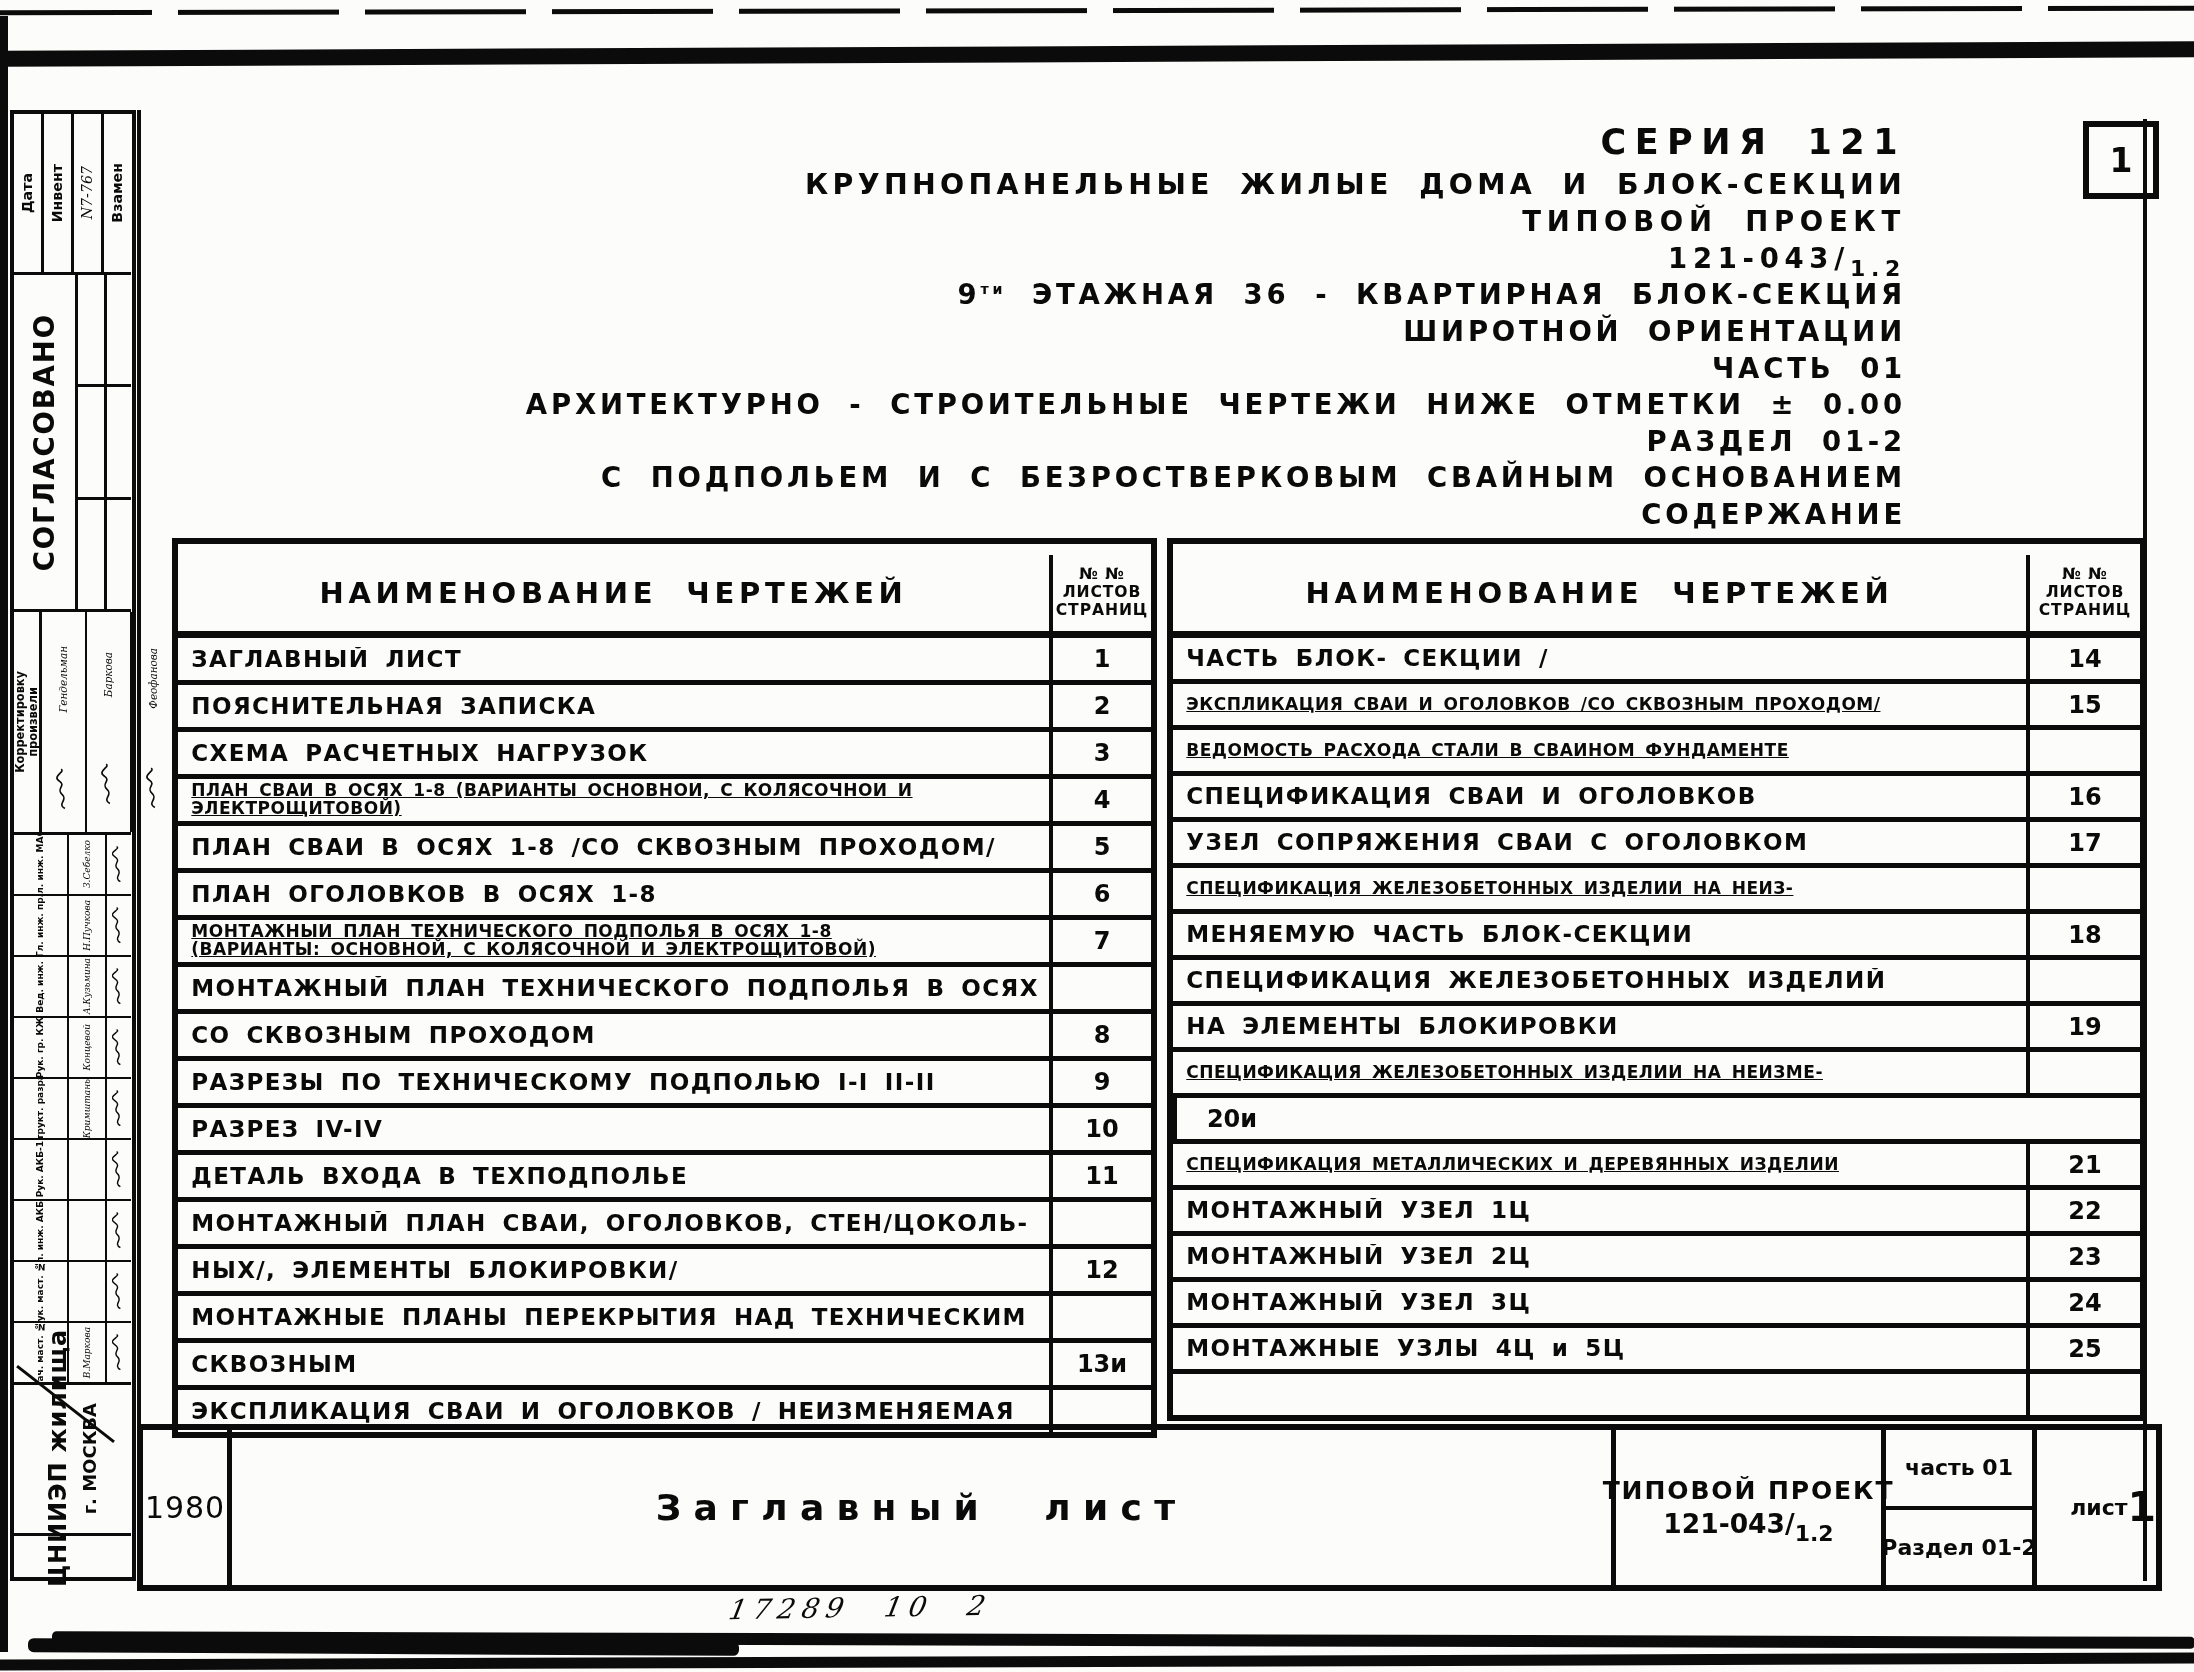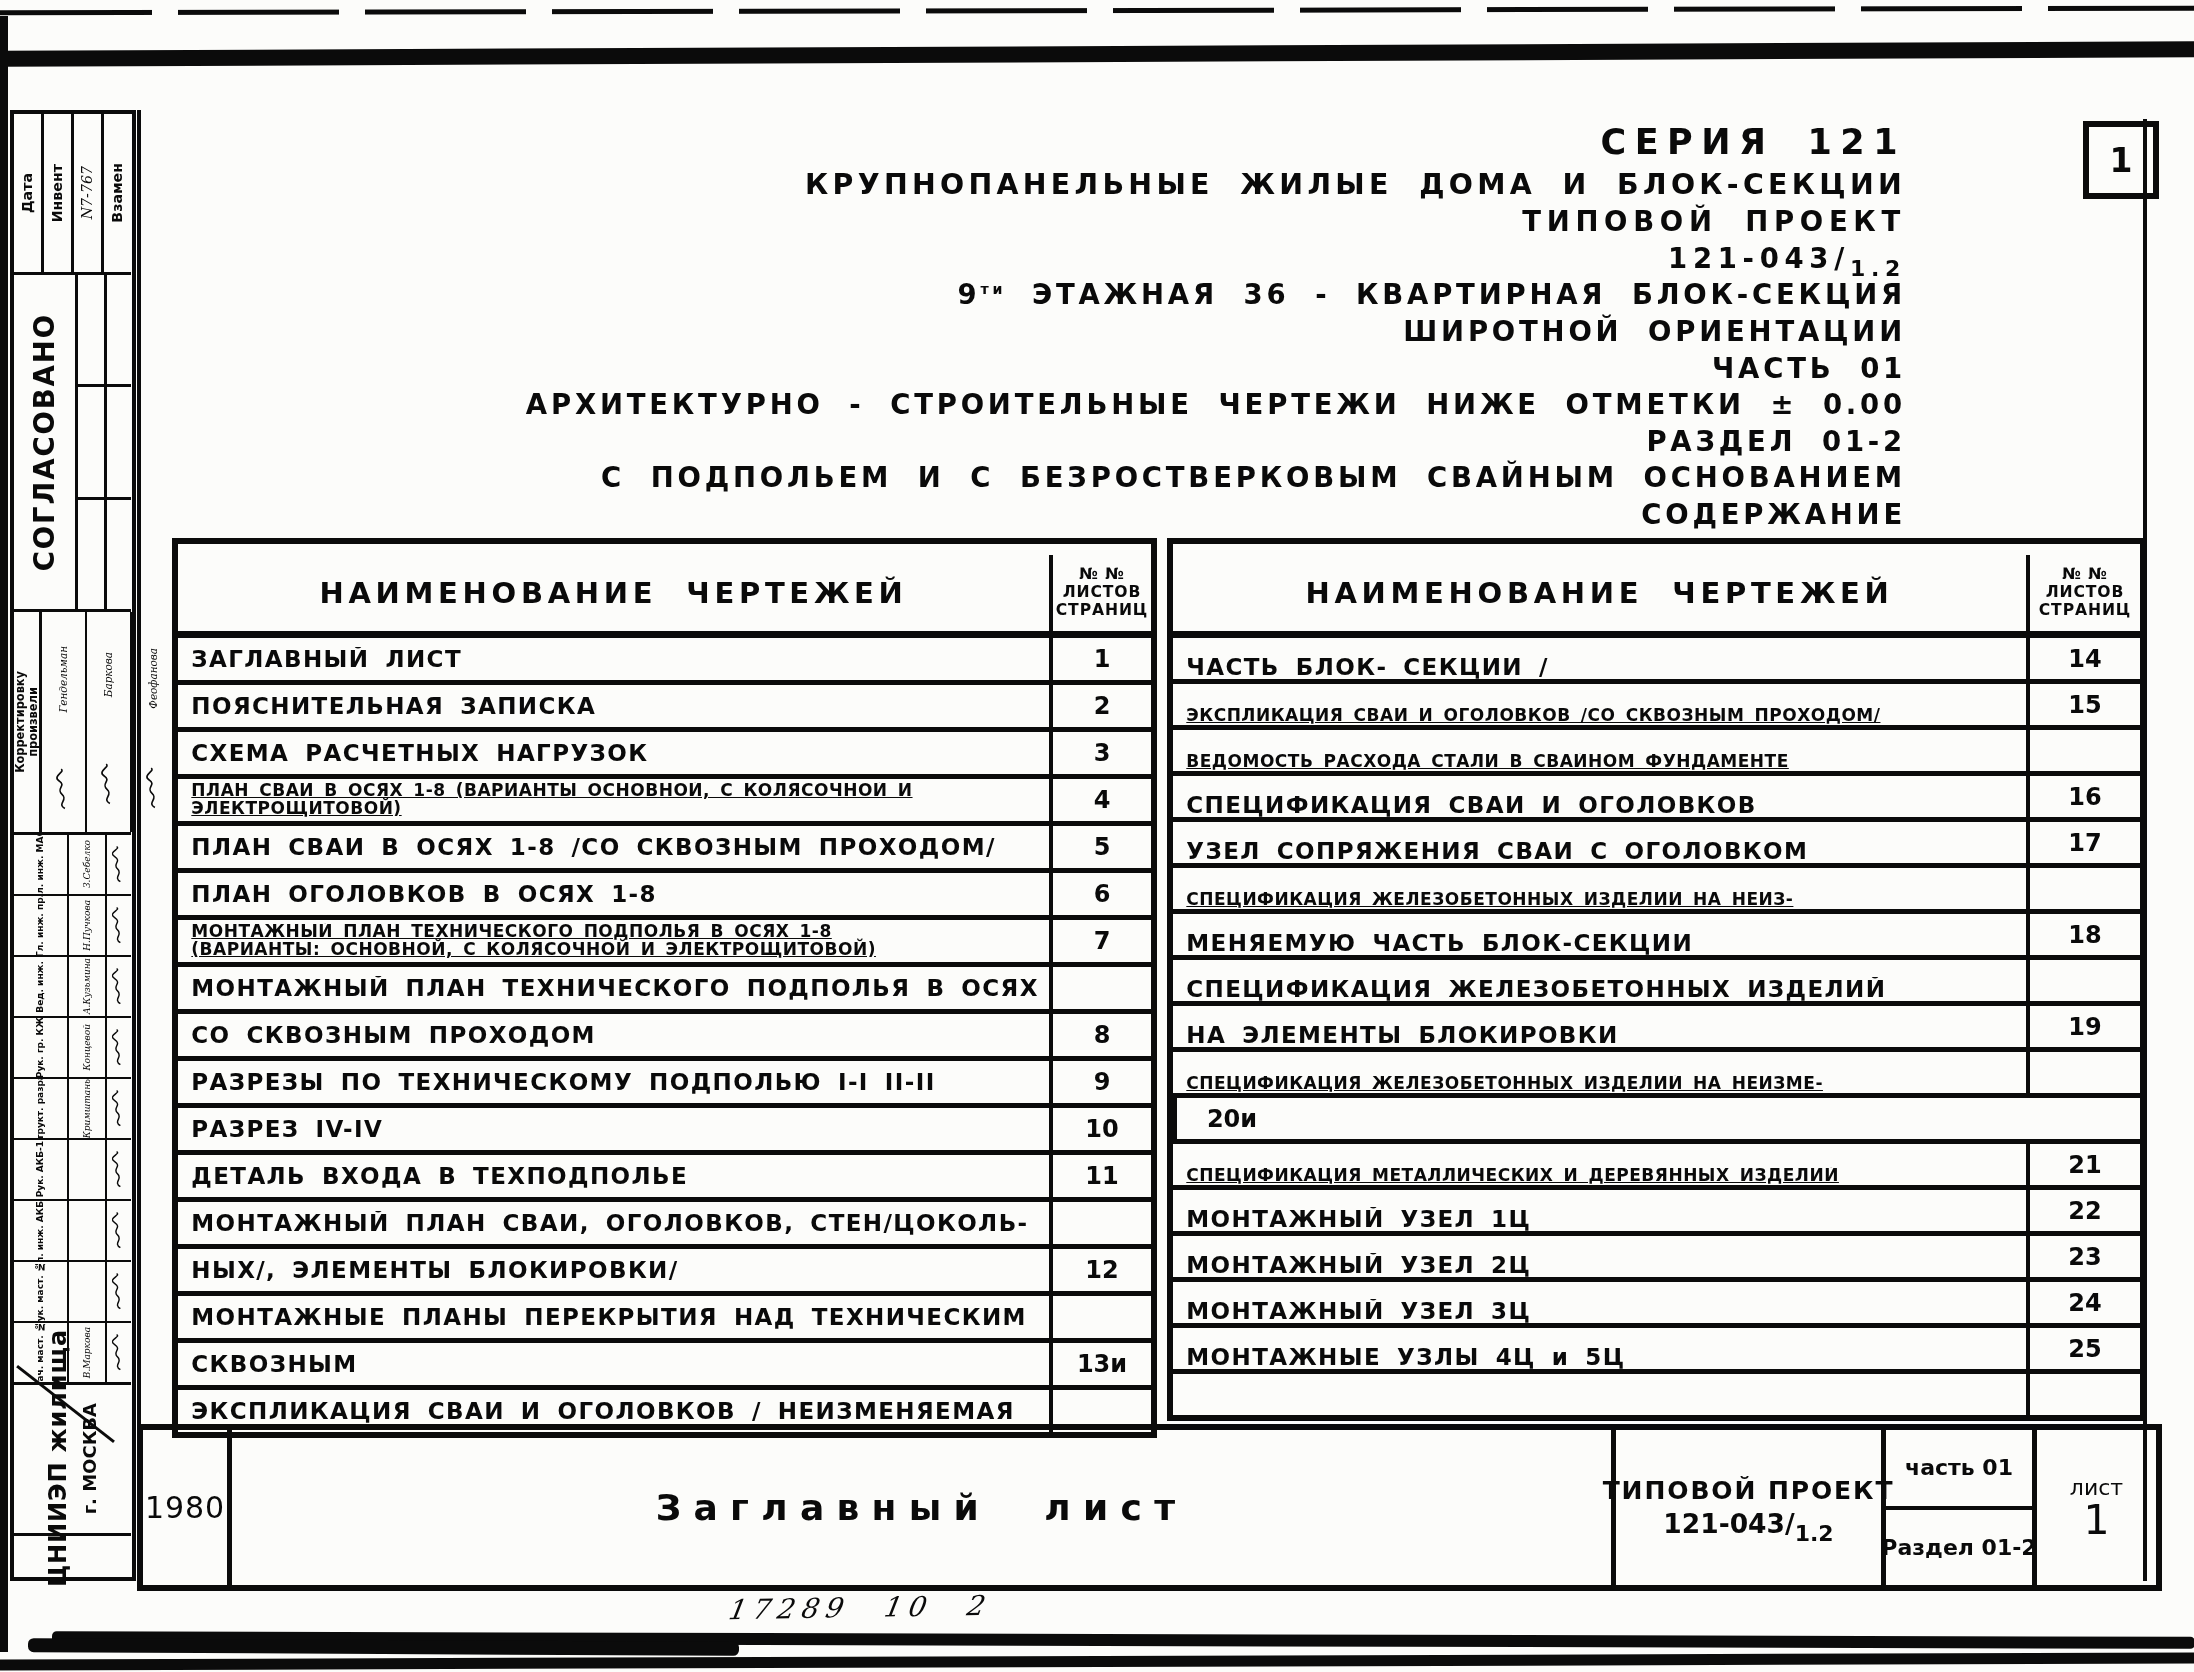--- a/index.html
+++ b/index.html
@@ -34,21 +34,21 @@
   .ctable{position:absolute;border:6.6px solid #0b0b0b;background:transparent;}
   .lt{left:172px;top:538px;width:973px;}
   .rt{left:1167px;top:538px;width:967px;}
   .thead{display:flex;border-bottom:7.1px solid #0b0b0b;height:76px;margin-top:11px;}
   .th-name{flex:1;display:flex;align-items:center;justify-content:center;font-size:29px;font-weight:bold;
            letter-spacing:4.7px;word-spacing:14.2px;}
   .th-num{display:flex;flex-direction:column;align-items:center;justify-content:center;border-left:4.7px solid #0b0b0b;
           font-size:15.6px;font-weight:bold;line-height:1.15;letter-spacing:0.9px;}
   .lt .th-num{width:98px;} .rt .th-num{width:110px;}
   .trow{display:flex;border-bottom:5.2px solid #0b0b0b;align-items:center;}
-  .lt .trow{height:42px;} .rt .trow{height:41px;align-items:flex-end;}
+  .lt .trow{height:42px;} .rt .trow{height:41px;}
   .trow:last-child{border-bottom:none;}
   .cell-name{flex:1;padding-left:13.3px;font-size:23px;font-weight:bold;letter-spacing:1.4px;word-spacing:6.6px;
              line-height:1.05;overflow:hidden;white-space:nowrap;}
   .cell-num{align-self:stretch;display:flex;align-items:center;justify-content:center;
             border-left:4.3px solid #0b0b0b;font-size:24px;font-weight:bold;}
   .lt .cell-num{width:98px;} .rt .cell-num{width:110px;}
   .trow.small .cell-name{font-size:17px;letter-spacing:0.5px;word-spacing:3.8px;white-space:normal;text-decoration:underline;}
   .l2:empty{display:none;}
   
   .tblock{position:absolute;left:137px;top:1424px;width:2013px;height:155px;border:6.6px solid #0b0b0b;
@@ -56,21 +56,21 @@
   .tb-cell{border-left:5.2px solid #0b0b0b;display:flex;align-items:center;justify-content:center;}
   .tb-cell:first-child{border-left:none;}
   .tb-year{width:84px;font-size:30px;font-weight:normal;letter-spacing:0.9px;}
   .tb-title{flex:1;font-size:36px;font-weight:bold;letter-spacing:12.3px;word-spacing:28.4px;}
   .tb-proj{width:265px;flex-direction:column;font-weight:bold;line-height:1.25;}
   .tb-proj .pl{font-size:25px;letter-spacing:1.9px;white-space:nowrap;}
   .tb-proj .pc{font-size:26.5px;}
   .tb-part{width:146px;flex-direction:column;padding:0;align-items:stretch;}
   .tb-part > div{flex:1;display:flex;align-items:center;justify-content:center;font-size:22px;font-weight:bold;white-space:nowrap;}
   .tb-part .pt{border-bottom:4.3px solid #0b0b0b;}
-  .tb-sheet{width:119px;flex-direction:column;font-weight:normal;}
+  .tb-sheet{width:119px;flex-direction:row;font-weight:bold;justify-content:flex-end;}
   .tb-sheet .sl{font-size:22px;} .tb-sheet .sn{font-size:41px;line-height:1;}
   .stamp-note{position:absolute;left:730px;top:1591px;font-size:27.5px;font-style:italic;
               font-family:"DejaVu Serif","Liberation Serif",serif;letter-spacing:6.6px;word-spacing:19px;
               transform:skewX(-12deg) rotate(-1deg);}
   
   .sbar{position:absolute;left:9.5px;top:110px;width:126px;height:1471px;border:4.7px solid #0b0b0b;
         box-sizing:border-box;}
   .vt{writing-mode:vertical-rl;transform:rotate(180deg);white-space:nowrap;}
   .sb-band{position:absolute;left:0;width:117px;box-sizing:border-box;}
   .sb-top{top:0;height:161px;display:flex;border-bottom:3.8px solid #0b0b0b;}

